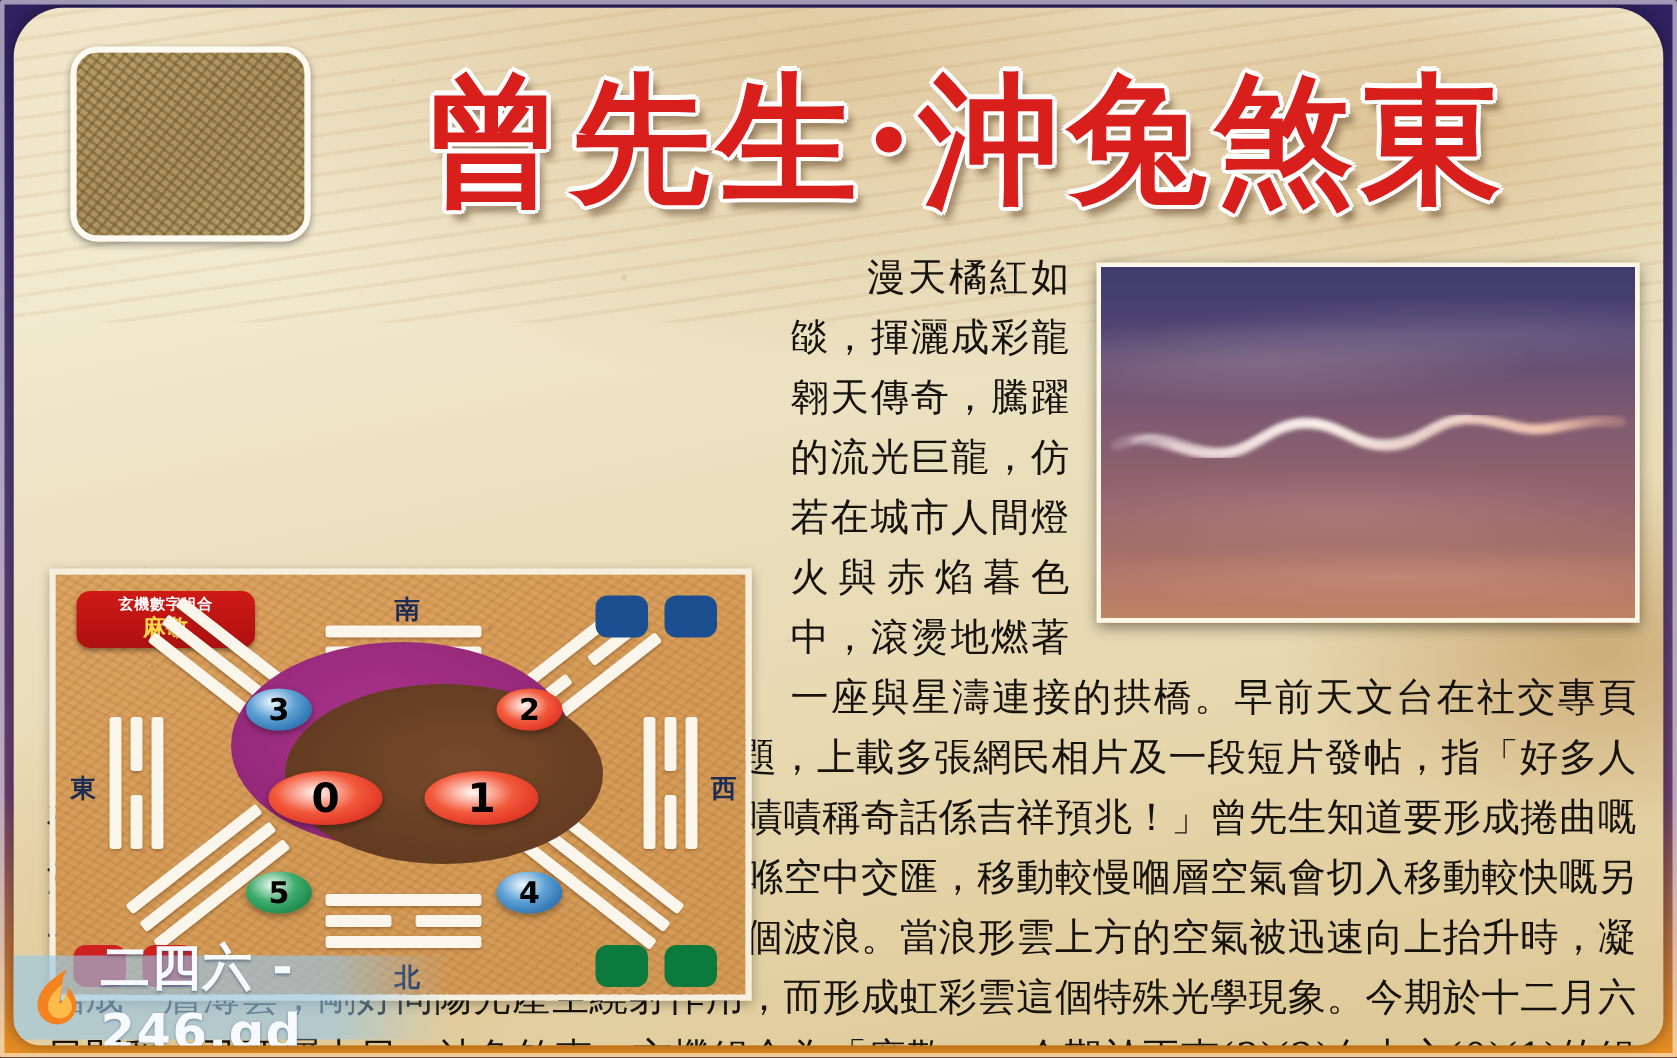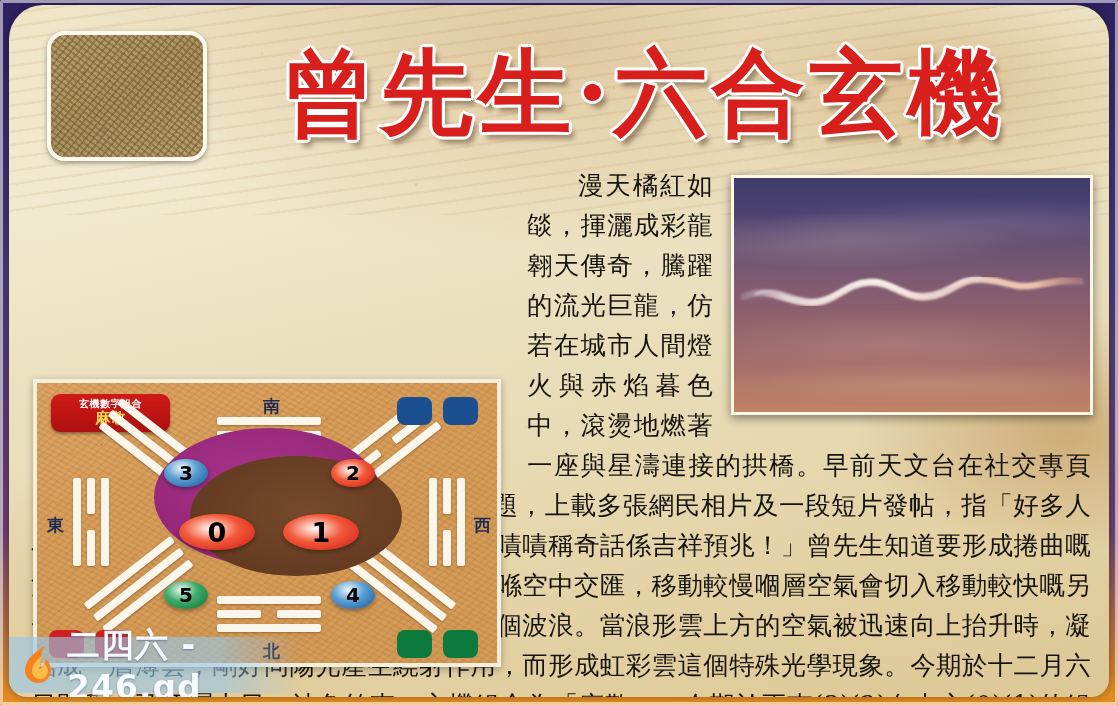--- a/index.html
+++ b/index.html
@@ -217,21 +217,21 @@
 </head>
 <body>
 
 <div id="page">
   <div id="sheet">
     <div class="mottle"></div>
     <div class="grain"></div>
 
     <div id="header">
       <div id="thumb"></div>
-      <div id="site-title">曾先生·六合玄機</div>
+      <div id="site-title">曾先生·沖兔煞東</div>
     </div>
 
     <div id="photo">
       <div class="haze"></div>
       <svg class="wave" viewBox="0 0 362 240" preserveAspectRatio="none">
         <defs>
           <linearGradient id="wg" x1="0" y1="0" x2="1" y2="0">
             <stop offset="0" stop-color="#d8c6cf" stop-opacity=".25"></stop>
             <stop offset=".12" stop-color="#f4e6e4" stop-opacity=".85"></stop>
             <stop offset=".40" stop-color="#fdf2ea" stop-opacity=".95"></stop>

